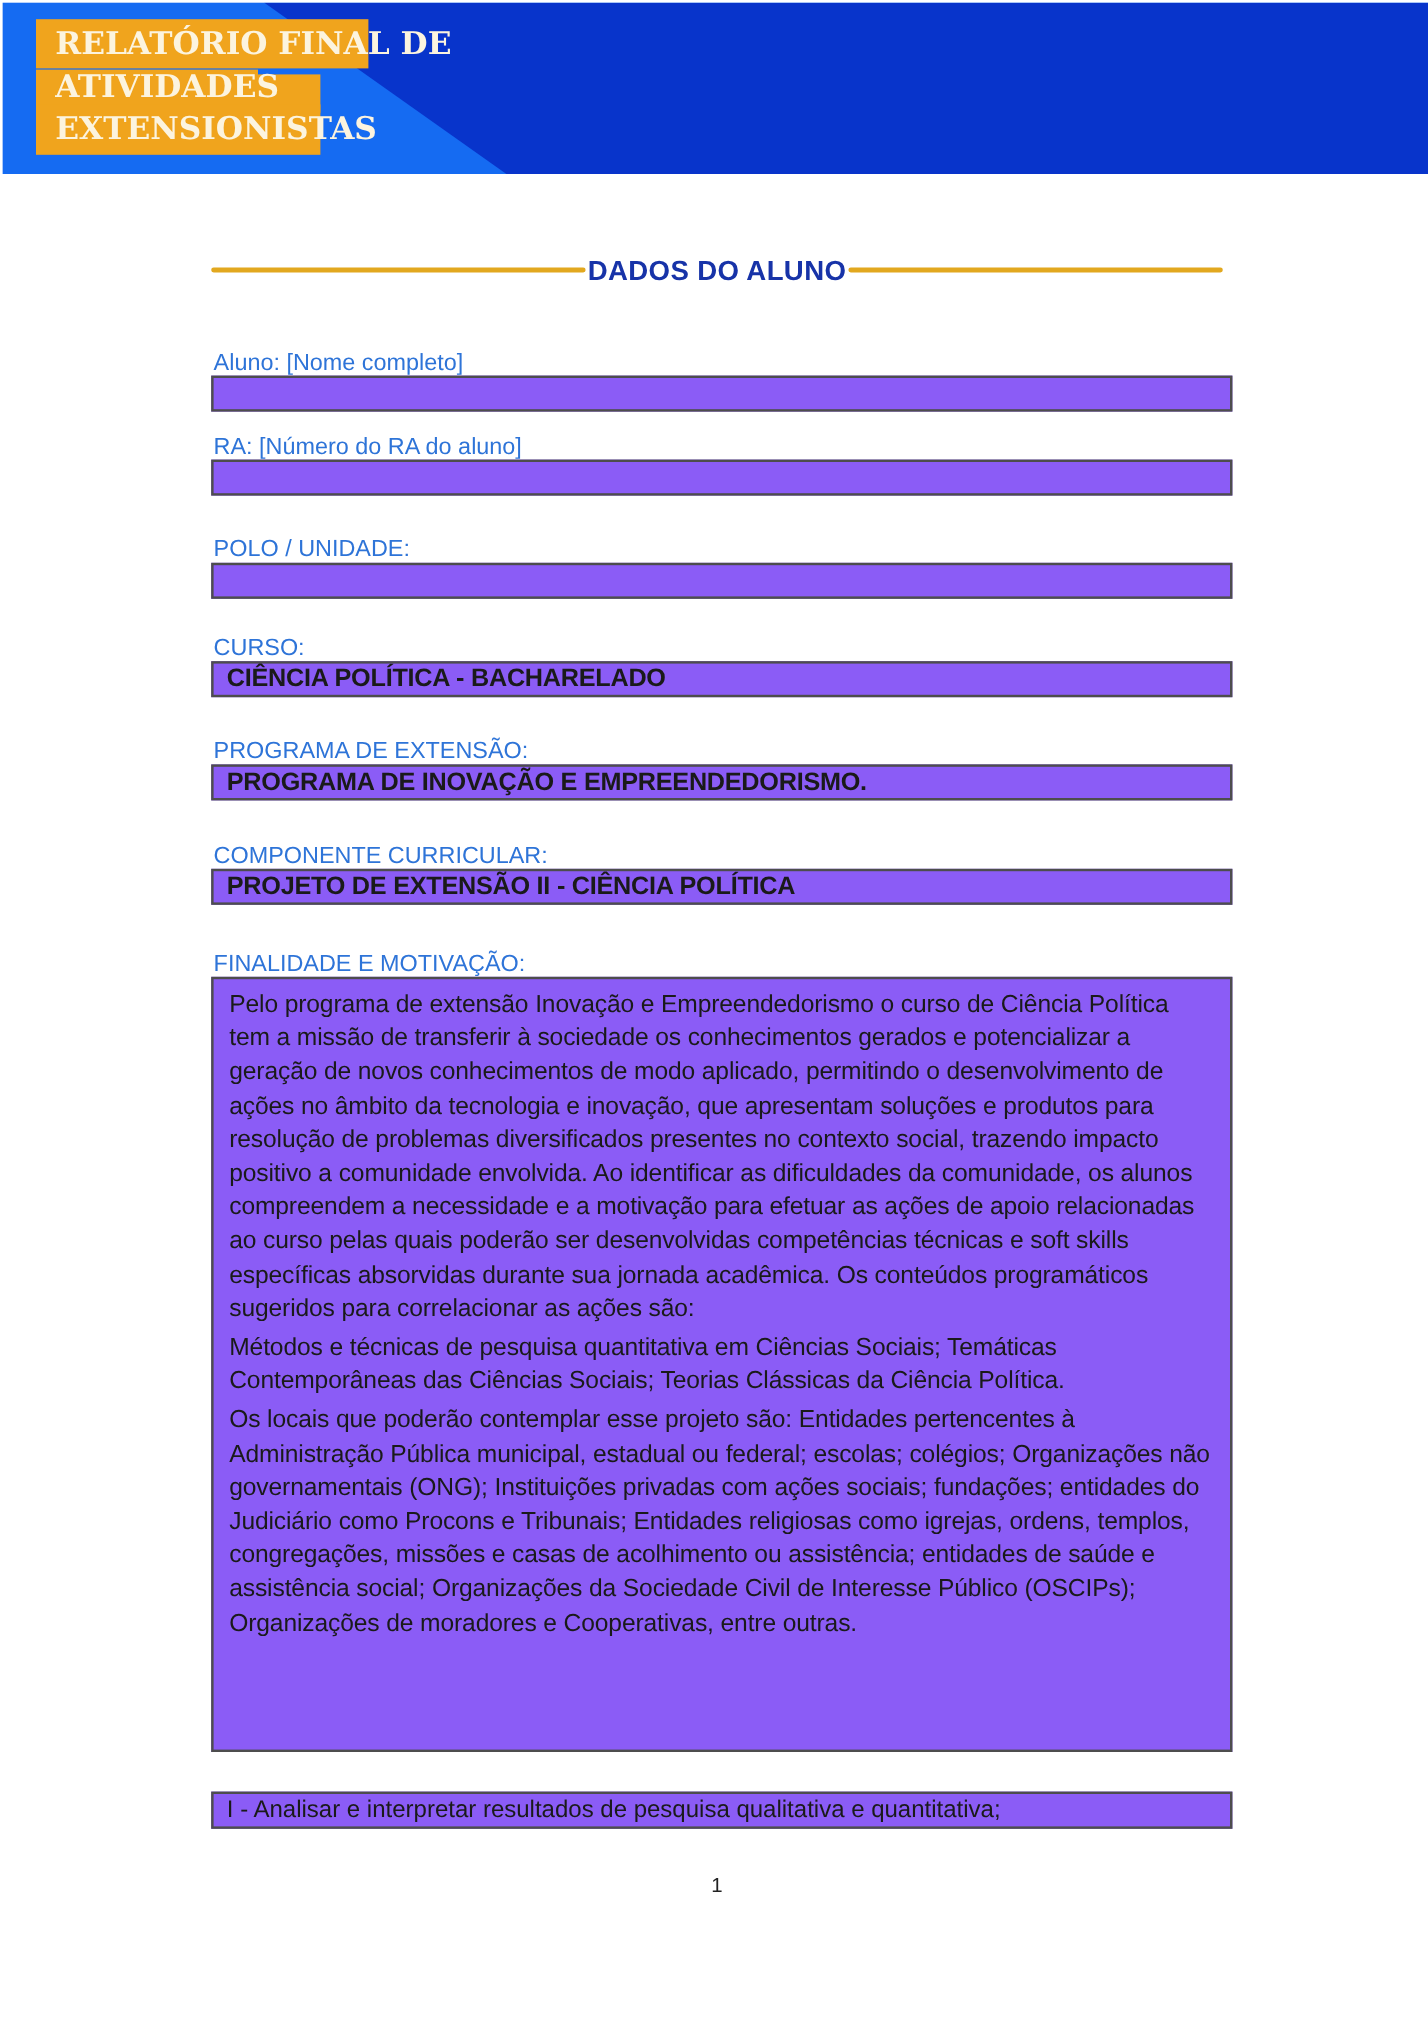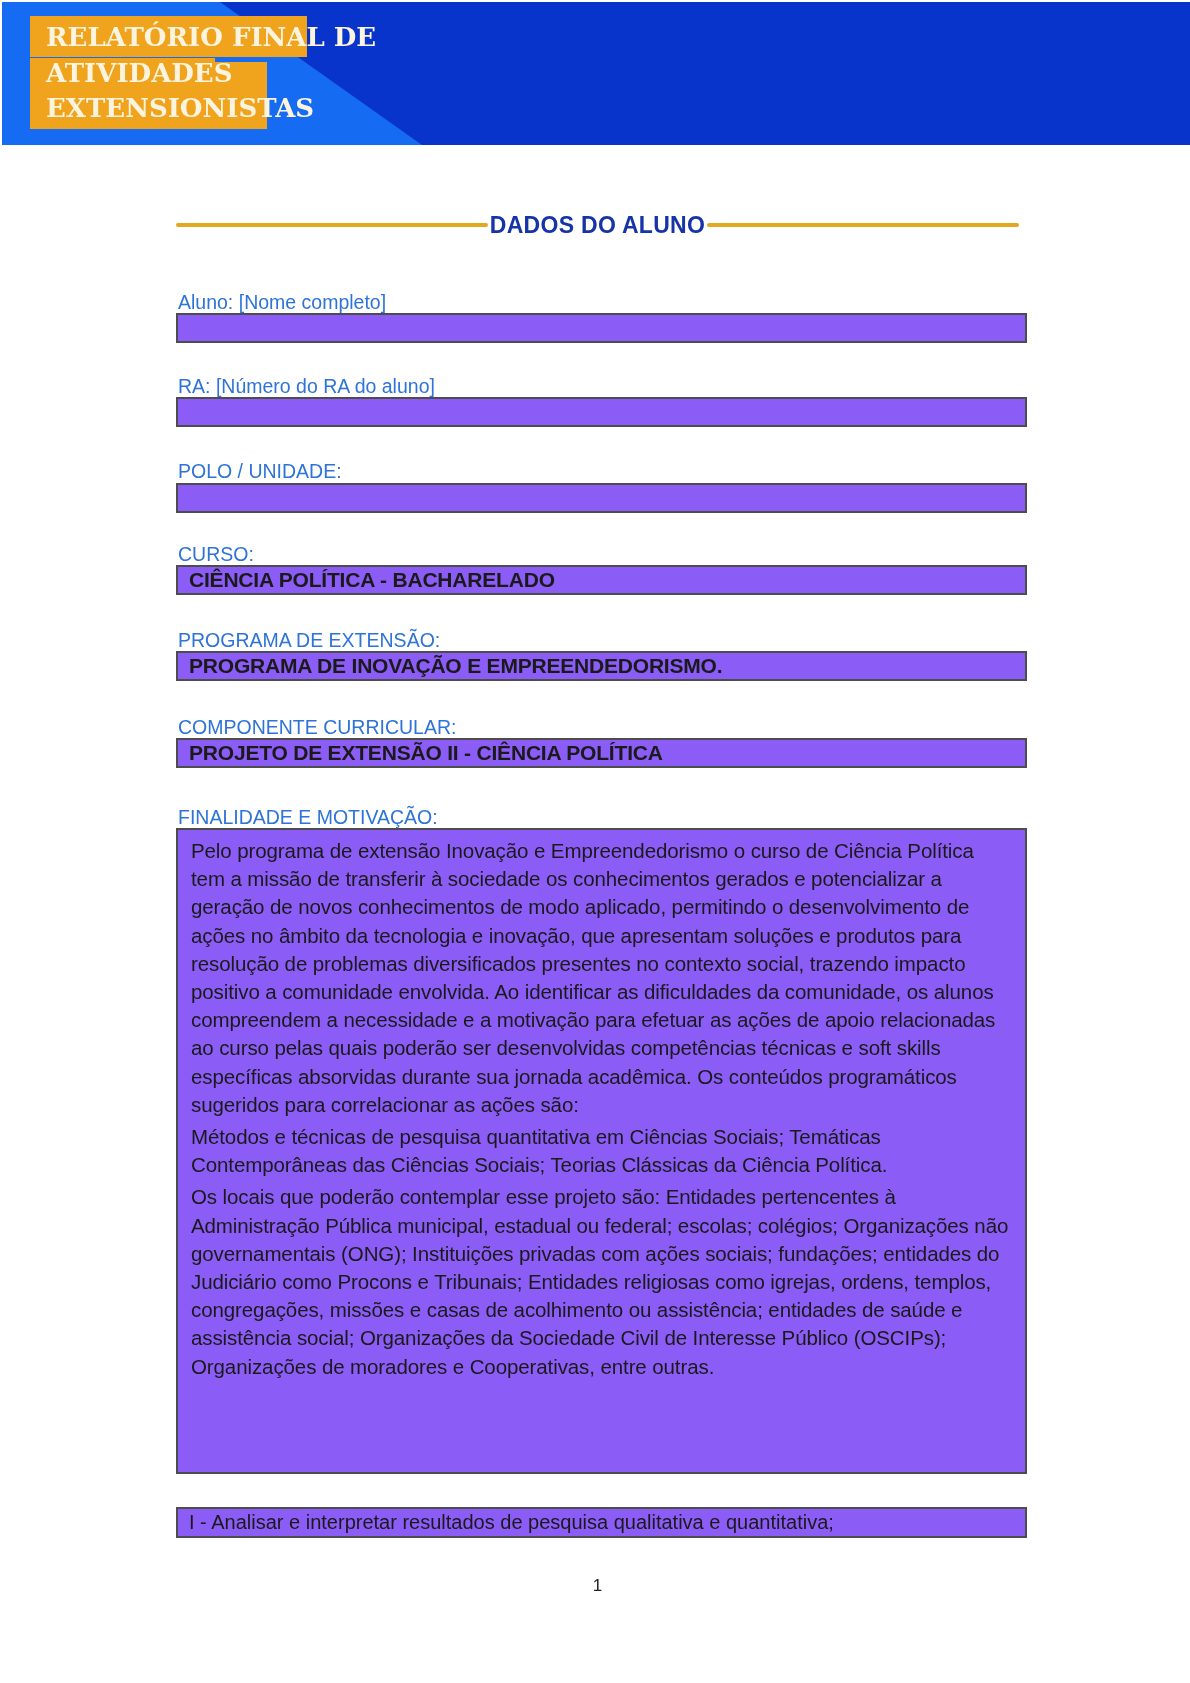--- a/index.html
+++ b/index.html
@@ -79,21 +79,21 @@
     border: 2px solid #4d4d4d;
     min-height: 30px;
     padding: 1px 11px;
     display: flex; align-items: center;
     font-size: 21px;
     color: #1a1a1a;
   }
   .field-box.bold { font-weight: bold; letter-spacing: -0.2px; }
 
   .g1 { margin-top: 48px; }
-  .g2 { margin-top: 26px; }
+  .g2 { margin-top: 12px; }
   .g3 { margin-top: 27px; margin-bottom: 0; }
   .g3 .field-label { margin-bottom: 3px; }
   .g4 { margin-top: 24px; }
   .g5 { margin-top: 29px; }
   .g6 { margin-top: 28px; }
   .g7 { margin-top: 32px; }
   .g8 { margin-top: 29px; }
   .g8 .field-label { margin-bottom: 3px; }
   .g8 .field-box { min-height: 31px; font-size: 20px; }
 

